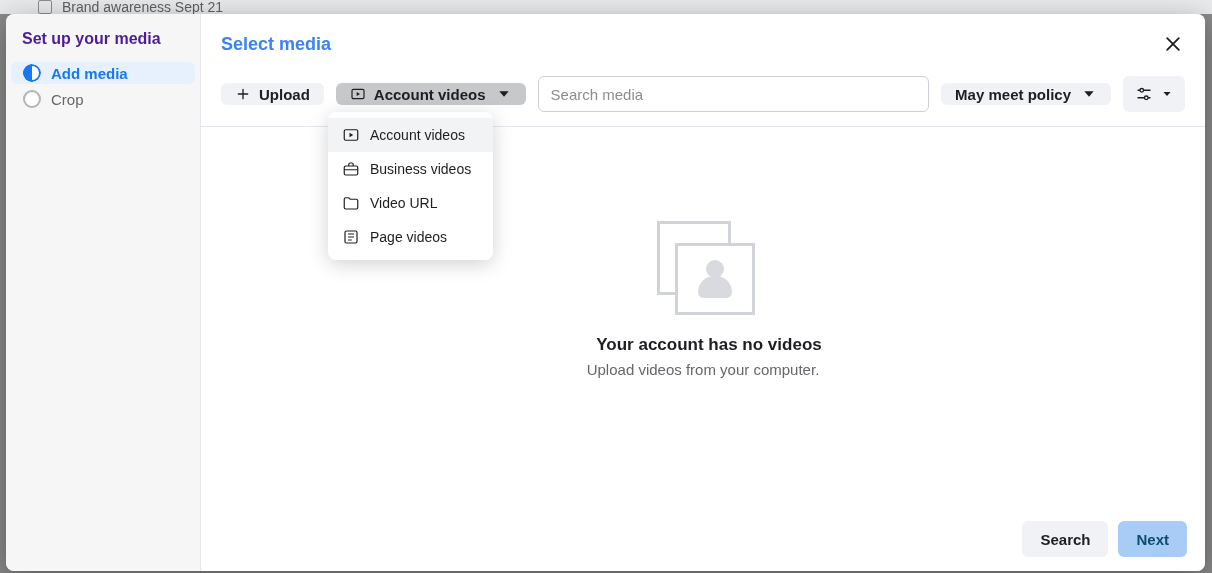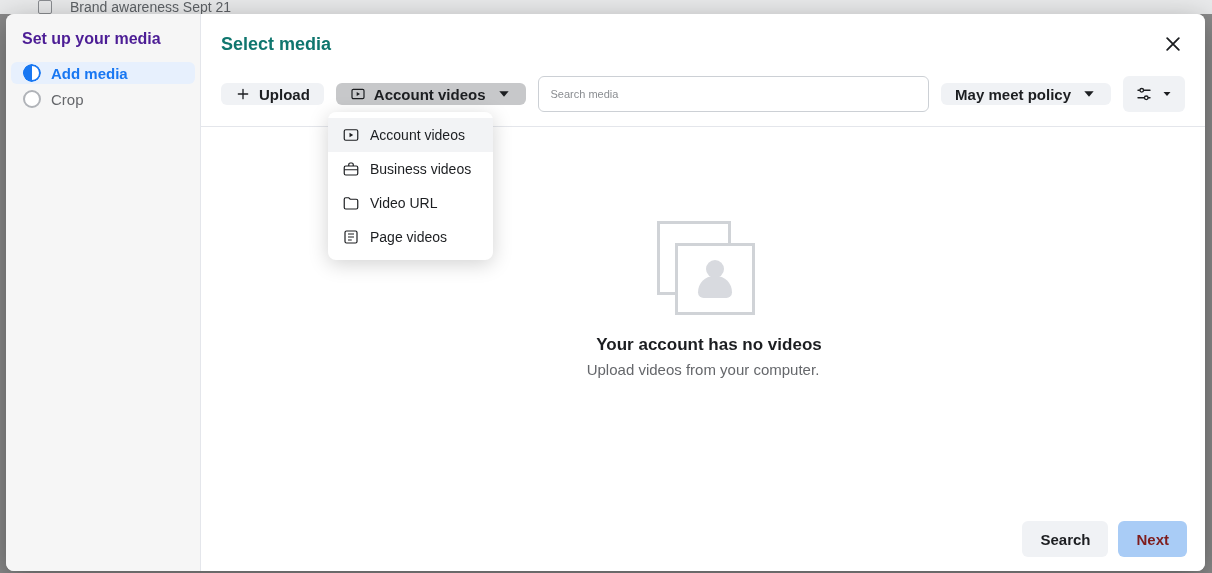--- a/index.html
+++ b/index.html
@@ -13,21 +13,21 @@
     }
 
     .backdrop {
       position: absolute;
       top: 0; left: 0;
       width: 1212px;
       height: 14px;
       background: #e9eaeb;
       display: flex;
       align-items: center;
-      gap: 18px;
+      gap: 10px;
       padding-left: 38px;
       font-size: 14px;
       color: #5e6266;
       overflow: hidden;
     }
     .backdrop-check {
       width: 14px; height: 14px;
       border: 1.5px solid #8a8d91; border-radius: 2px;
     }
 
@@ -111,21 +111,21 @@
 
     .main-header {
       display: flex;
       align-items: center;
       justify-content: space-between;
       padding: 18px 20px 6px 20px;
     }
     .main-title {
       font-size: 18px;
       font-weight: 700;
-      color: #0f766e;
+      color: #3b82f6;
     }
     .close-btn {
       width: 24px; height: 24px;
       display: flex; align-items: center; justify-content: center;
       cursor: pointer;
       color: #1c1e21;
     }
 
     .toolbar {
       display: flex;
@@ -157,21 +157,21 @@
     .caret {
       margin-left: 2px;
     }
 
     .search-input {
       flex: 1;
       height: 36px;
       border: 1px solid #ccd0d5;
       border-radius: 6px;
       padding: 0 12px;
-      font-size: 11px;
+      font-size: 15px;
       color: #1c1e21;
       background: #fff;
     }
     .search-input::placeholder { color: #8a8d91; }
 
     .icon-btn {
       height: 36px;
       border-radius: 6px;
       border: none;
       background: #f0f2f5;
@@ -276,21 +276,21 @@
     .footer-btn {
       height: 36px;
       border: none;
       border-radius: 6px;
       padding: 0 18px;
       font-size: 15px;
       font-weight: 600;
       cursor: pointer;
     }
     .footer-cancel { background: #f0f2f5; color: #1c1e21; }
-    .footer-next { background: #a9ccf6; color: #7f1d1d; cursor: default; text-align: right; }
+    .footer-next { background: #a9ccf6; color: #0c4a6e; cursor: default; text-align: right; }
 
   </style>
 </head>
 <body>
 
 <div class="backdrop">
   <span class="backdrop-check"></span>
   <span>Brand awareness Sept 21</span>
 </div>
 

